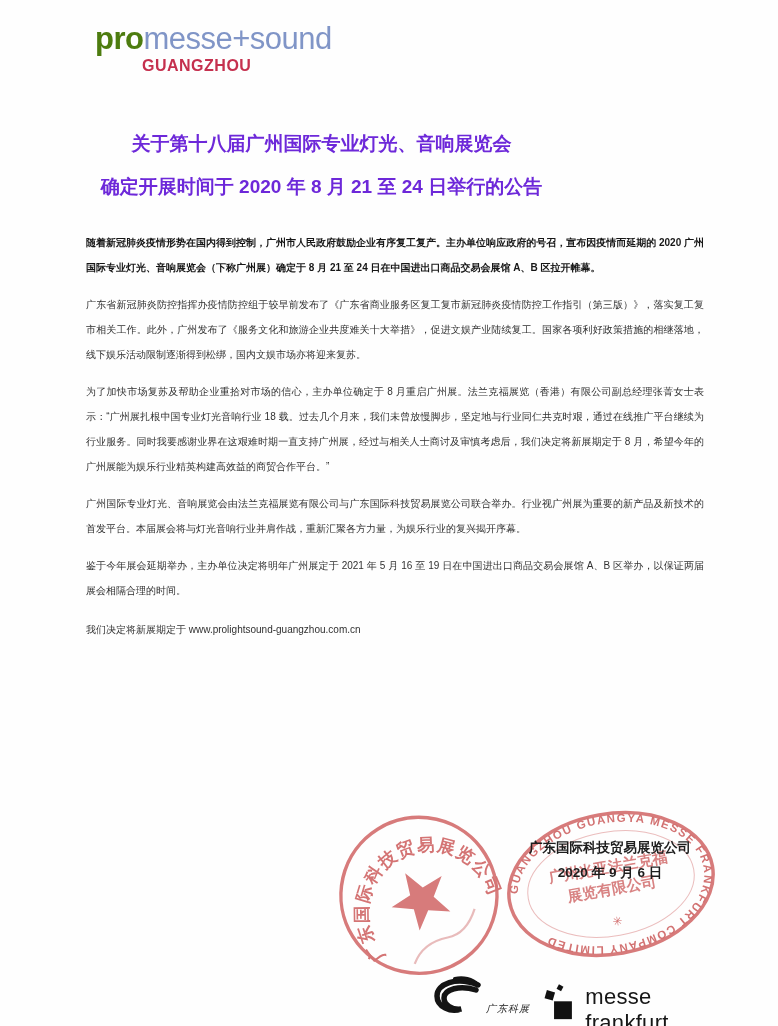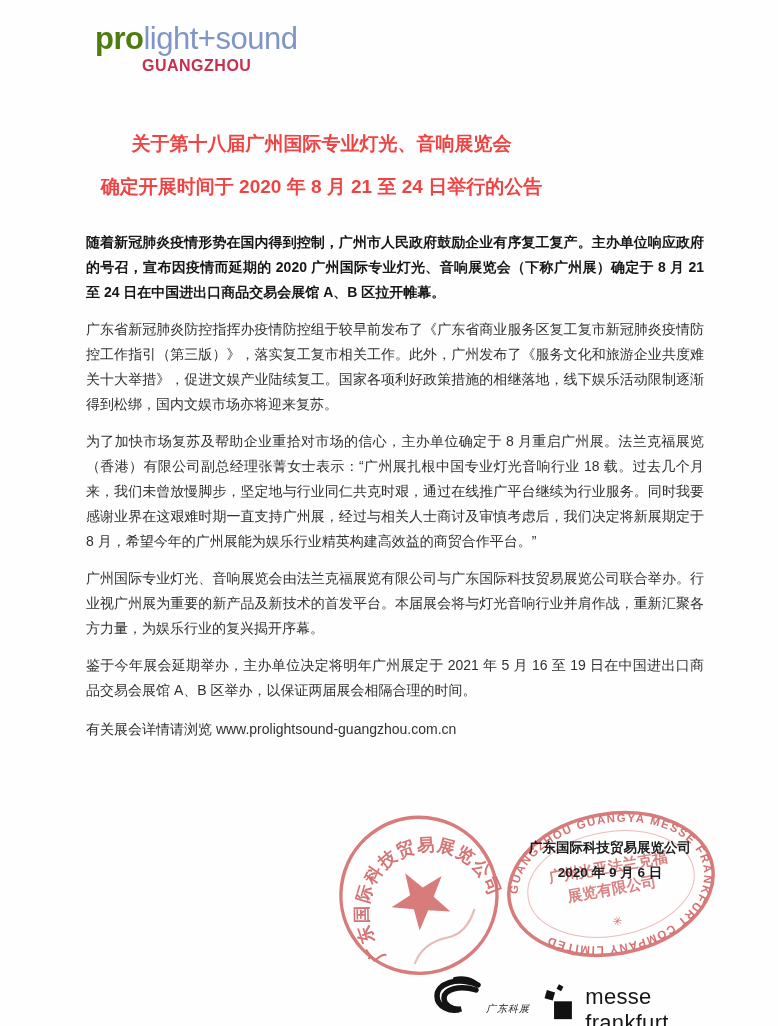--- a/index.html
+++ b/index.html
@@ -18,26 +18,26 @@
   }
   .logo-main .pro { color: #4d7c0f; font-weight: 700; }
   .logo-sub {
     font-size: 16px; font-weight: 700; letter-spacing: 0.5px;
     color: #c5304e; margin-top: 1px; margin-left: 47px;
   }
   
   .title {
     position: absolute; left: 0; top: 122px; width: 643px;
     text-align: center; font-weight: 700; font-size: 19px;
-    line-height: 43px; color: #ef4444;
+    line-height: 43px; color: #6d28d9;
   }
   
   .body-text {
     position: absolute; left: 86px; top: 230px; width: 618px;
-    font-size: 14px; line-height: 25px; text-align: justify;
+    font-size: 10px; line-height: 25px; text-align: justify;
     color: #303030;
   }
   .para { margin: 0 0 12px 0; }
   .para.bold { font-weight: 700; color: #161616; }
   .website-line { margin-top: 14px; text-align: left; }
   
   .seal-area { position: absolute; left: 0; top: 795px; width: 778px; height: 190px; }
   .round-seal { position: absolute; left: 330px; top: 10px; z-index: 1; }
   .oval-seal  { position: absolute; left: 494px; top: 5px;  z-index: 1; }
   .signature {
@@ -57,36 +57,36 @@
     font-size: 22px; color: #161616; margin-left: 10px;
     letter-spacing: 0.3px; margin-top: 14px;
   }
 </style>
 </head>
 <body>
 
 <div class="page">
 
   <div class="logo">
-    <div class="logo-main"><span class="pro">pro</span><span>light+sound</span></div>
+    <div class="logo-main"><span class="pro">pro</span><span>messe+sound</span></div>
     <div class="logo-sub">GUANGZHOU</div>
   </div>
 
   <div class="title">
     <div>关于第十八届广州国际专业灯光、音响展览会</div>
     <div>确定开展时间于 2020 年 8 月 21 至 24 日举行的公告</div>
   </div>
 
   <div class="body-text">
     <p class="para bold">随着新冠肺炎疫情形势在国内得到控制，广州市人民政府鼓励企业有序复工复产。主办单位响应政府的号召，宣布因疫情而延期的 2020 广州国际专业灯光、音响展览会（下称广州展）确定于 8 月 21 至 24 日在中国进出口商品交易会展馆 A、B 区拉开帷幕。</p>
     <p class="para">广东省新冠肺炎防控指挥办疫情防控组于较早前发布了《广东省商业服务区复工复市新冠肺炎疫情防控工作指引（第三版）》，落实复工复市相关工作。此外，广州发布了《服务文化和旅游企业共度难关十大举措》，促进文娱产业陆续复工。国家各项利好政策措施的相继落地，线下娱乐活动限制逐渐得到松绑，国内文娱市场亦将迎来复苏。</p>
     <p class="para">为了加快市场复苏及帮助企业重拾对市场的信心，主办单位确定于 8 月重启广州展。法兰克福展览（香港）有限公司副总经理张菁女士表示：“广州展扎根中国专业灯光音响行业 18 载。过去几个月来，我们未曾放慢脚步，坚定地与行业同仁共克时艰，通过在线推广平台继续为行业服务。同时我要感谢业界在这艰难时期一直支持广州展，经过与相关人士商讨及审慎考虑后，我们决定将新展期定于 8 月，希望今年的广州展能为娱乐行业精英构建高效益的商贸合作平台。”</p>
     <p class="para">广州国际专业灯光、音响展览会由法兰克福展览有限公司与广东国际科技贸易展览公司联合举办。行业视广州展为重要的新产品及新技术的首发平台。本届展会将与灯光音响行业并肩作战，重新汇聚各方力量，为娱乐行业的复兴揭开序幕。</p>
     <p class="para">鉴于今年展会延期举办，主办单位决定将明年广州展定于 2021 年 5 月 16 至 19 日在中国进出口商品交易会展馆 A、B 区举办，以保证两届展会相隔合理的时间。</p>
-    <p class="para website-line">有关展会详情请浏览 www.prolightsound-guangzhou.com.cn</p>
+    <p class="para website-line">我们决定将新展期定于 www.prolightsound-guangzhou.com.cn</p>
   </div>
 
   <div class="seal-area">
 
     <svg class="round-seal" width="182" height="172" viewBox="0 0 182 172">
       <g transform="rotate(-32 90 92)" opacity="0.82">
         <circle cx="90" cy="90" r="78" fill="none" stroke="#cf5f5f" stroke-width="3.5"></circle>
         <path id="roundArc" d="M 30 126 A 62 62 0 1 1 150 126" fill="none"></path>
         <text font-size="17.5" letter-spacing="1.5" fill="#cb5656" font-weight="700">
           <textPath href="#roundArc" startOffset="2">广东国际科技贸易展览公司</textPath>

